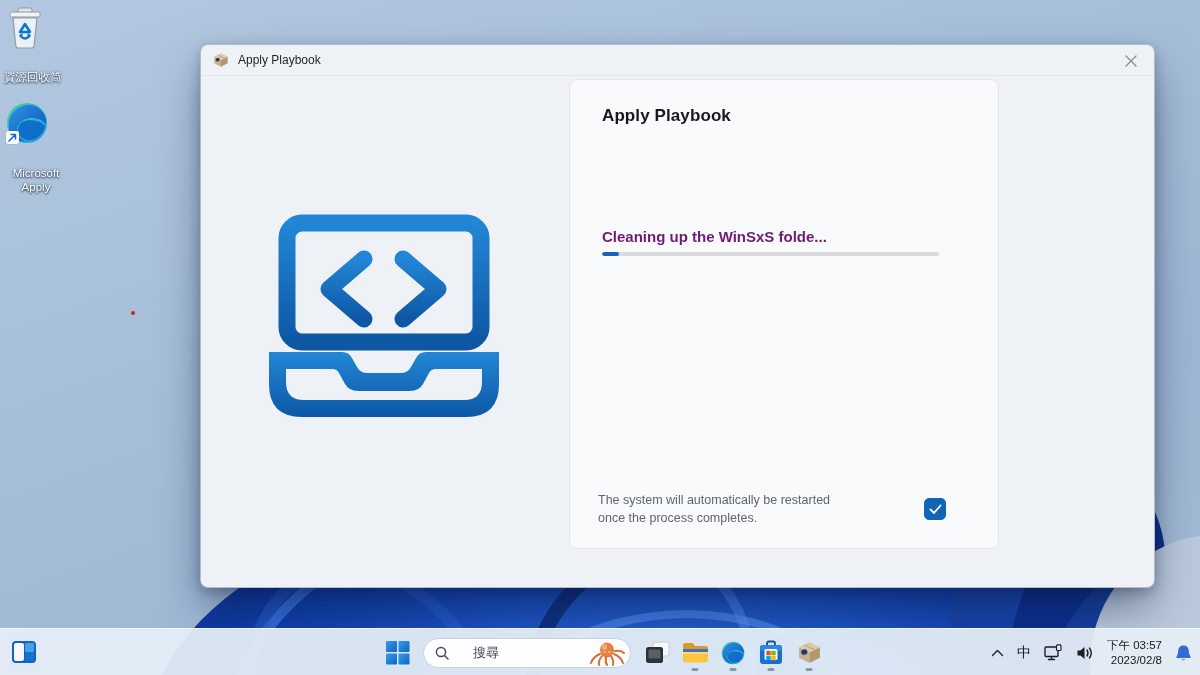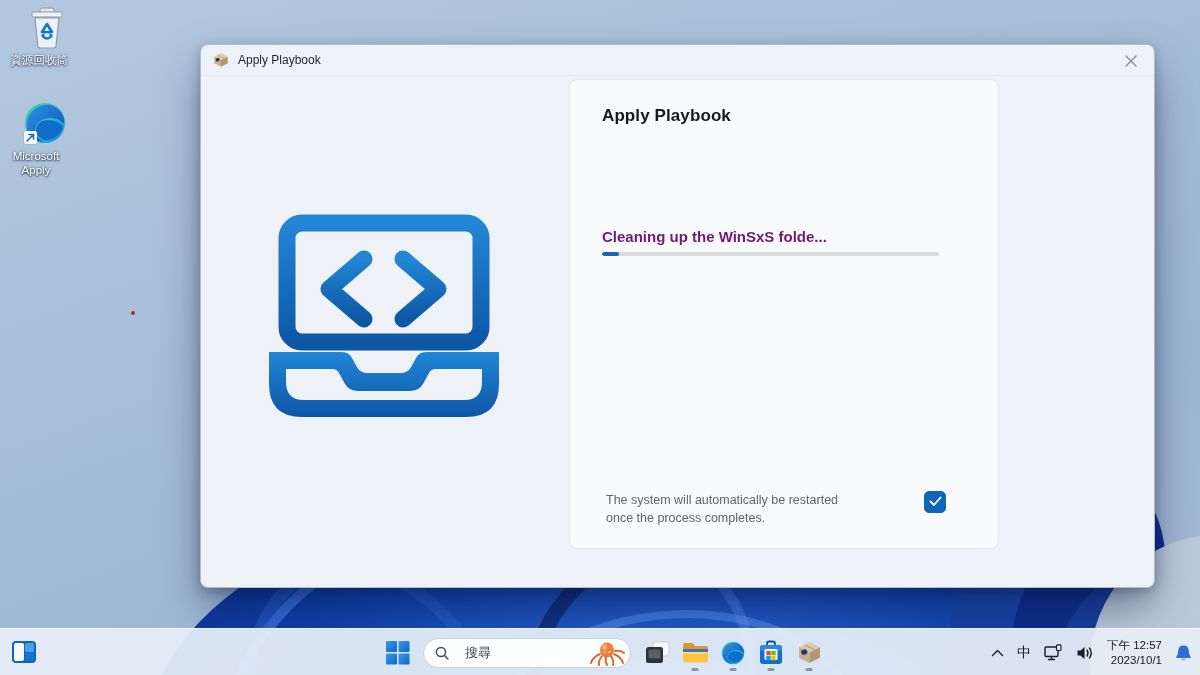--- a/index.html
+++ b/index.html
@@ -7,21 +7,21 @@
   body { font-family:"Liberation Sans","DejaVu Sans",sans-serif; }
 
   .screen { position:relative; width:1200px; height:675px; overflow:hidden;
     background:linear-gradient(160deg,#b3c8e0 0%,#a7bfd9 35%,#9db7d4 70%,#a3bad4 100%); }
 
   
   .bloom { position:absolute; left:130px; top:400px; width:1130px; height:275px; }
 
   
   .desk-icon { position:absolute; width:64px; display:flex; flex-direction:column;
-    align-items:flex-end; gap:3px; cursor:default; }
+    align-items:flex-start; gap:20px; cursor:default; }
   .desk-icon .lbl { font-size:11.5px; color:#fff; text-align:center; line-height:1.25;
     text-shadow:0 1px 2px rgba(10,25,50,.85), 0 0 3px rgba(10,25,50,.6); }
   .shortcut-badge { position:absolute; left:2px; bottom:2px; width:13px; height:13px;
     background:#fff; border-radius:2px; display:flex; align-items:center; justify-content:center;
     box-shadow:0 0 1px rgba(0,0,0,.5); }
 
   .red-dot { position:absolute; left:131px; top:311px; width:4px; height:4px;
     border-radius:50%; background:#c3271f; }
 
   
@@ -37,22 +37,22 @@
   .left-pane { position:absolute; left:0; top:31px; width:368px; height:513px; }
   .laptop-wrap { position:absolute; left:65px; top:124px; }
 
   .card { position:absolute; left:368px; top:34px; width:430px; height:470px;
     background:#f8fafb; border:1px solid #e2e6ea; border-radius:8px; padding:26px 32px; }
   .card h1 { font-size:17px; font-weight:700; color:#16191d; letter-spacing:.1px; }
   .card .desc { margin-top:13px; width:345px; font-size:13.5px; line-height:1.5; color:#2e3338; }
   .prog-label { margin-top:102px; font-size:15px; font-weight:600; color:#701a75; }
   .prog-track { margin-top:7px; width:337px; height:4px; background:#d8dadc; border-radius:2px; overflow:hidden; }
   .prog-fill { height:100%; background:#1667b8; border-radius:2px; width:0; }
-  .card-footer { position:absolute; left:36px; right:52px; bottom:20px;
-    display:flex; }
+  .card-footer { position:absolute; left:28px; right:52px; bottom:20px;
+    display:flex; align-items:center; }
   .card-footer .note { width:255px; font-size:12.5px; line-height:1.5; color:#5e656c; }
   .checkbox { margin-left:auto; width:22px; height:22px; border-radius:5px;
     background:#fff; border:1px solid #9aa2aa; display:flex; align-items:center;
     justify-content:center; cursor:pointer; }
   .checkbox.checked { background:#1264b6; border-color:#1264b6; }
   .checkbox svg { visibility:hidden; }
   .checkbox.checked svg { visibility:visible; }
 
   
   .taskbar { position:absolute; left:0; bottom:0; width:1200px; height:47px;
@@ -61,21 +61,21 @@
   .tb-widgets { position:absolute; left:10px; top:10px; width:28px; height:26px;
     display:flex; align-items:center; justify-content:center; cursor:pointer; }
   .tb-center { position:absolute; left:378px; top:0; height:47px; display:flex;
     align-items:center; gap:0; }
   .tb-btn { width:38px; height:40px; display:flex; align-items:center; justify-content:center;
     position:relative; cursor:pointer; border-radius:4px; }
   .tb-btn .run-dash { position:absolute; bottom:2px; left:50%; transform:translateX(-50%);
     width:7px; height:3px; border-radius:2px; background:#8a96a1; }
   .search-pill { width:208px; height:30px; margin:0 7px; background:rgba(255,255,255,.95);
     border:1px solid #c8d2dc; border-radius:15px; display:flex; align-items:center;
-    padding:0 4px 0 11px; gap:16px; cursor:pointer; }
+    padding:0 4px 0 11px; gap:24px; cursor:pointer; }
   .search-pill .s-text { font-size:13px; color:#41474d; flex:1; }
   .tray { position:absolute; right:8px; top:0; height:47px; display:flex;
     align-items:center; gap:13px; }
   .tray .ime { font-size:14px; color:#15181b; cursor:pointer; }
   .clock { text-align:right; font-size:11.5px; line-height:1.3; color:#15181b; cursor:pointer; }
   .tray-ico { display:flex; align-items:center; justify-content:center; cursor:pointer; }
 </style>
 </head>
 <body>
 
@@ -318,22 +318,22 @@
         </svg>
       </div>
       <div class="tray-ico">
         <svg width="18" height="16" viewBox="0 0 18 16">
           <path d="M1.5 5.5 H4.5 L8.5 2 V14 L4.5 10.5 H1.5 Z" fill="#1b1f23"></path>
           <path d="M11 5 Q13 8 11 11" fill="none" stroke="#1b1f23" stroke-width="1.4" stroke-linecap="round"></path>
           <path d="M13.5 3 Q17 8 13.5 13" fill="none" stroke="#1b1f23" stroke-width="1.4" stroke-linecap="round"></path>
         </svg>
       </div>
       <div class="clock">
-        <div>下午 12:57</div>
-        <div>2023/10/1</div>
+        <div>下午 03:57</div>
+        <div>2023/02/8</div>
       </div>
       <div class="tray-ico">
         <svg width="17" height="18" viewBox="0 0 17 18">
           <path d="M8.5 1.5 Q13.5 1.5 13.8 7 Q14 11 15.5 12.8 Q16.3 14 15 14 L2 14 Q.7 14 1.5 12.8 Q3 11 3.2 7 Q3.5 1.5 8.5 1.5 Z" fill="#2f6cd6"></path>
           <path d="M6.5 15.2 Q8.5 17.3 10.5 15.2 Z" fill="#2f6cd6"></path>
         </svg>
       </div>
     </div>
   </div>
 

